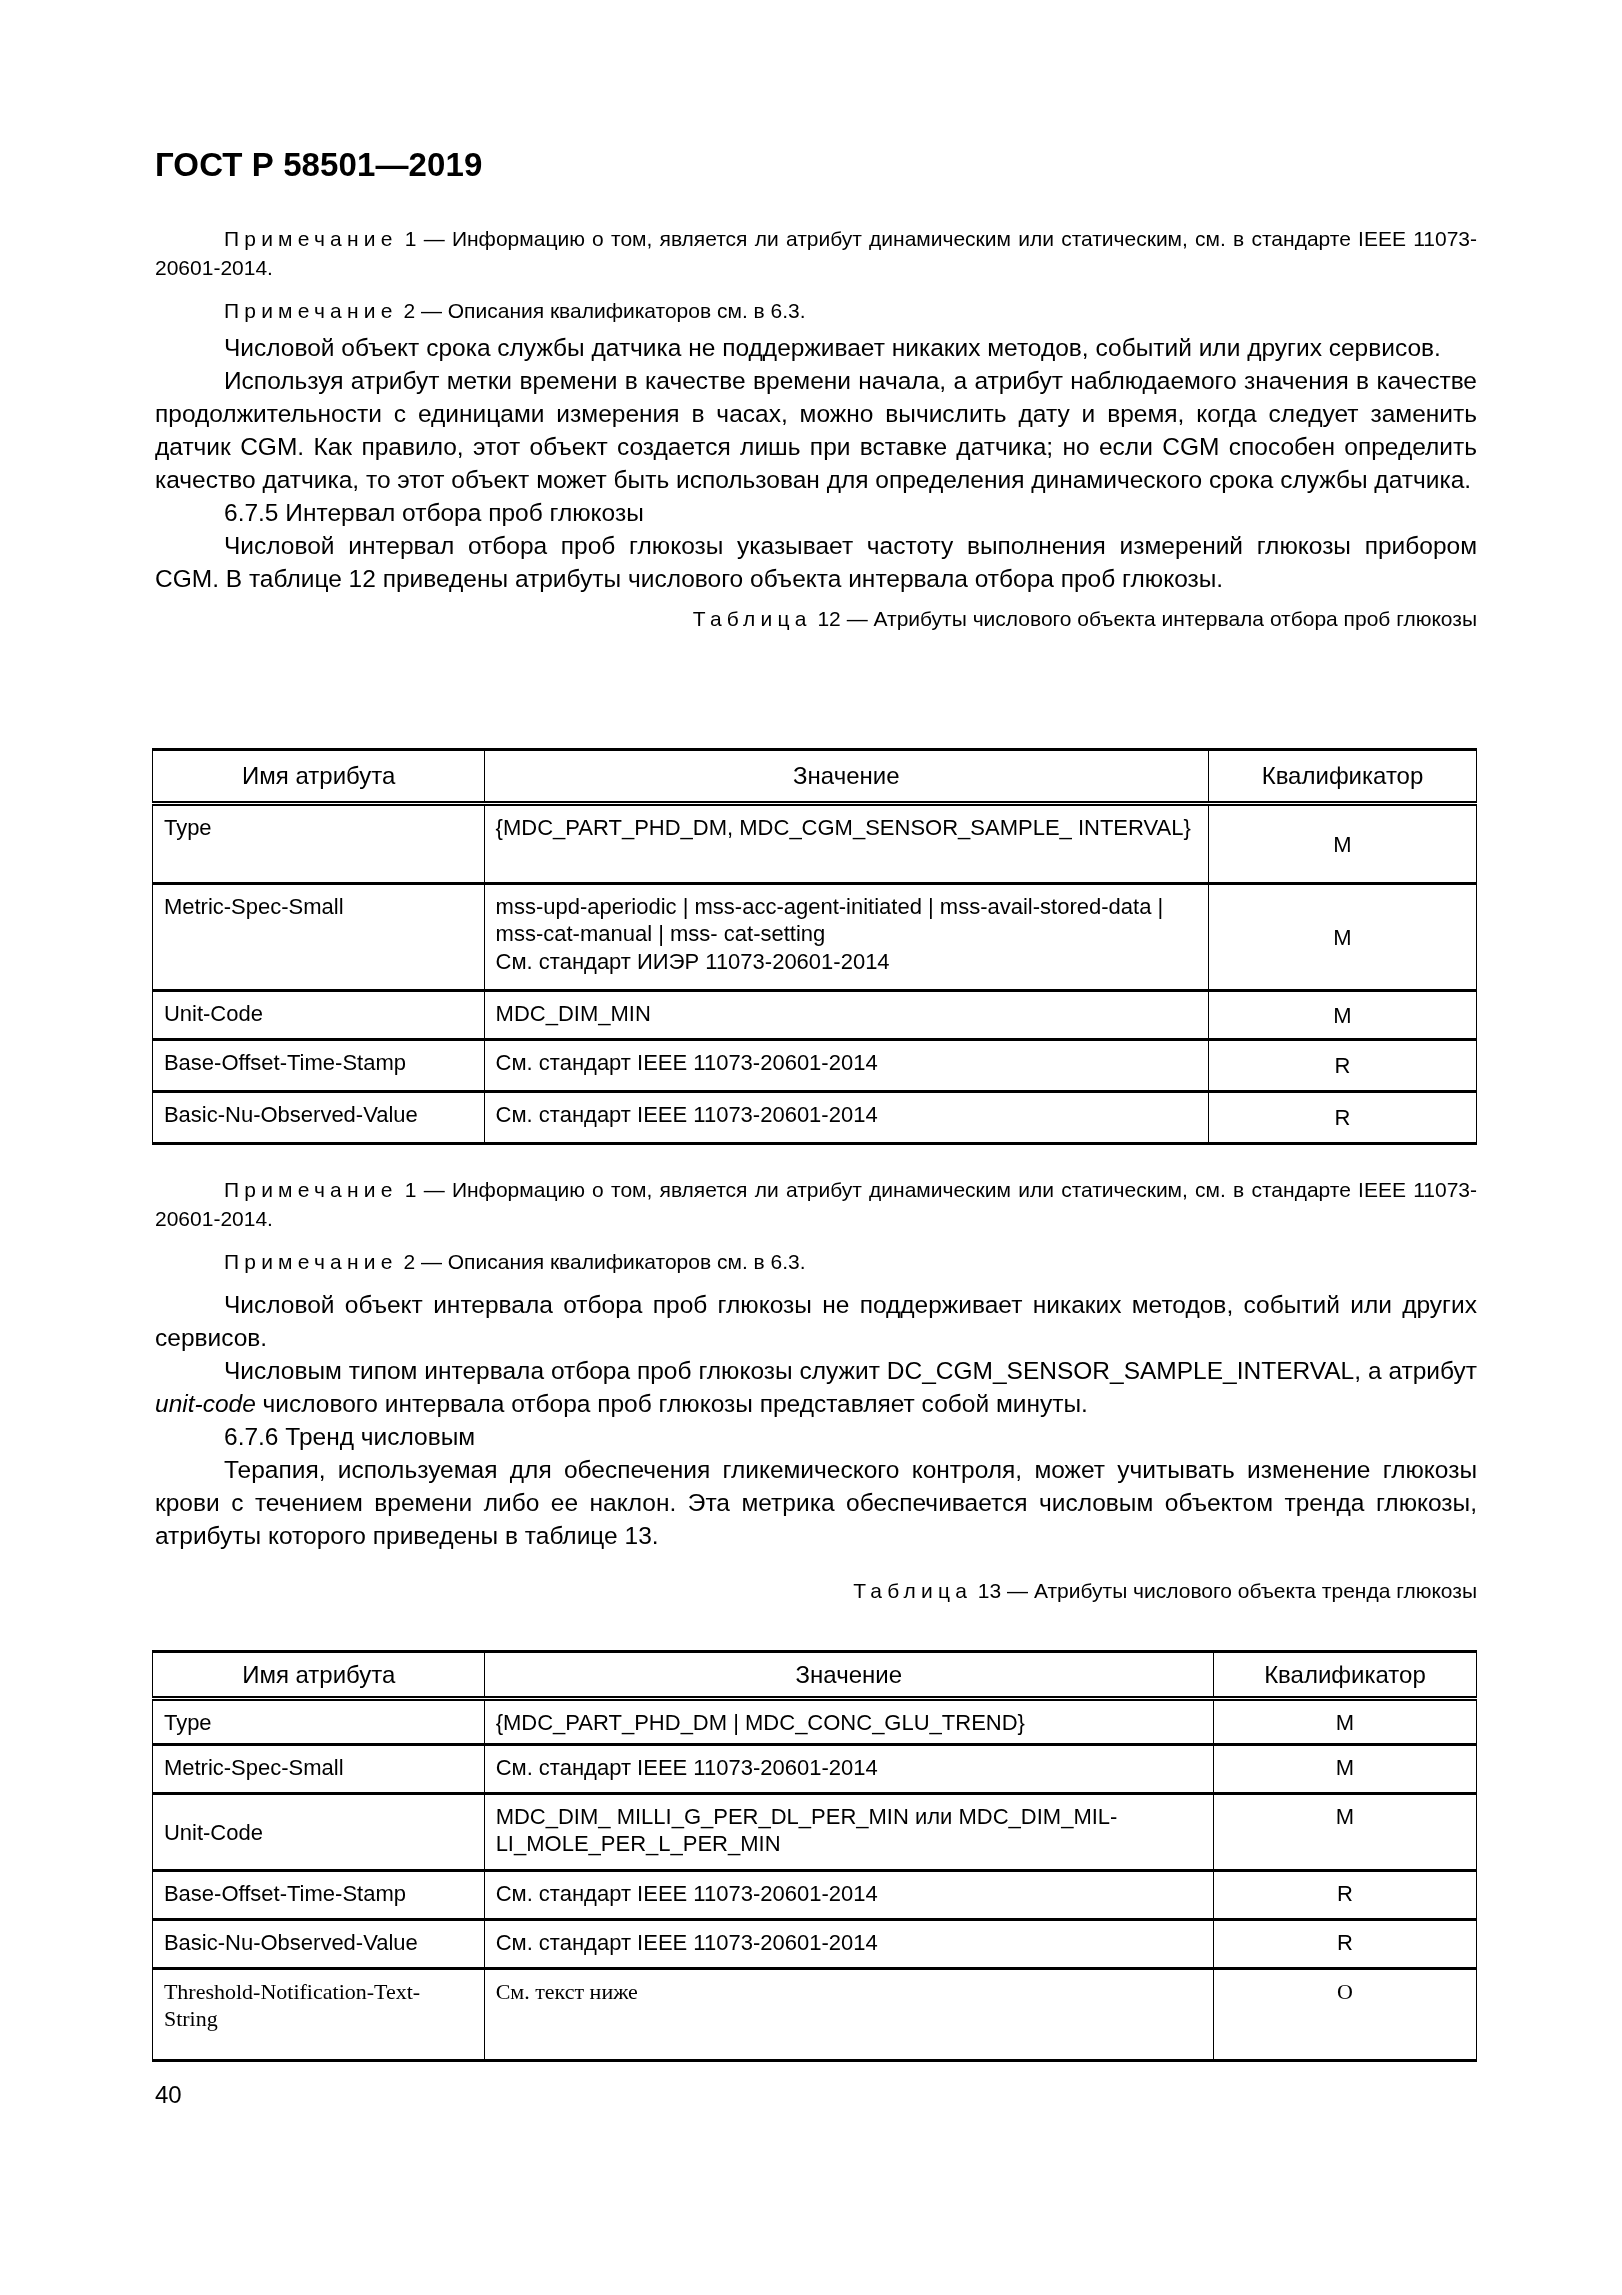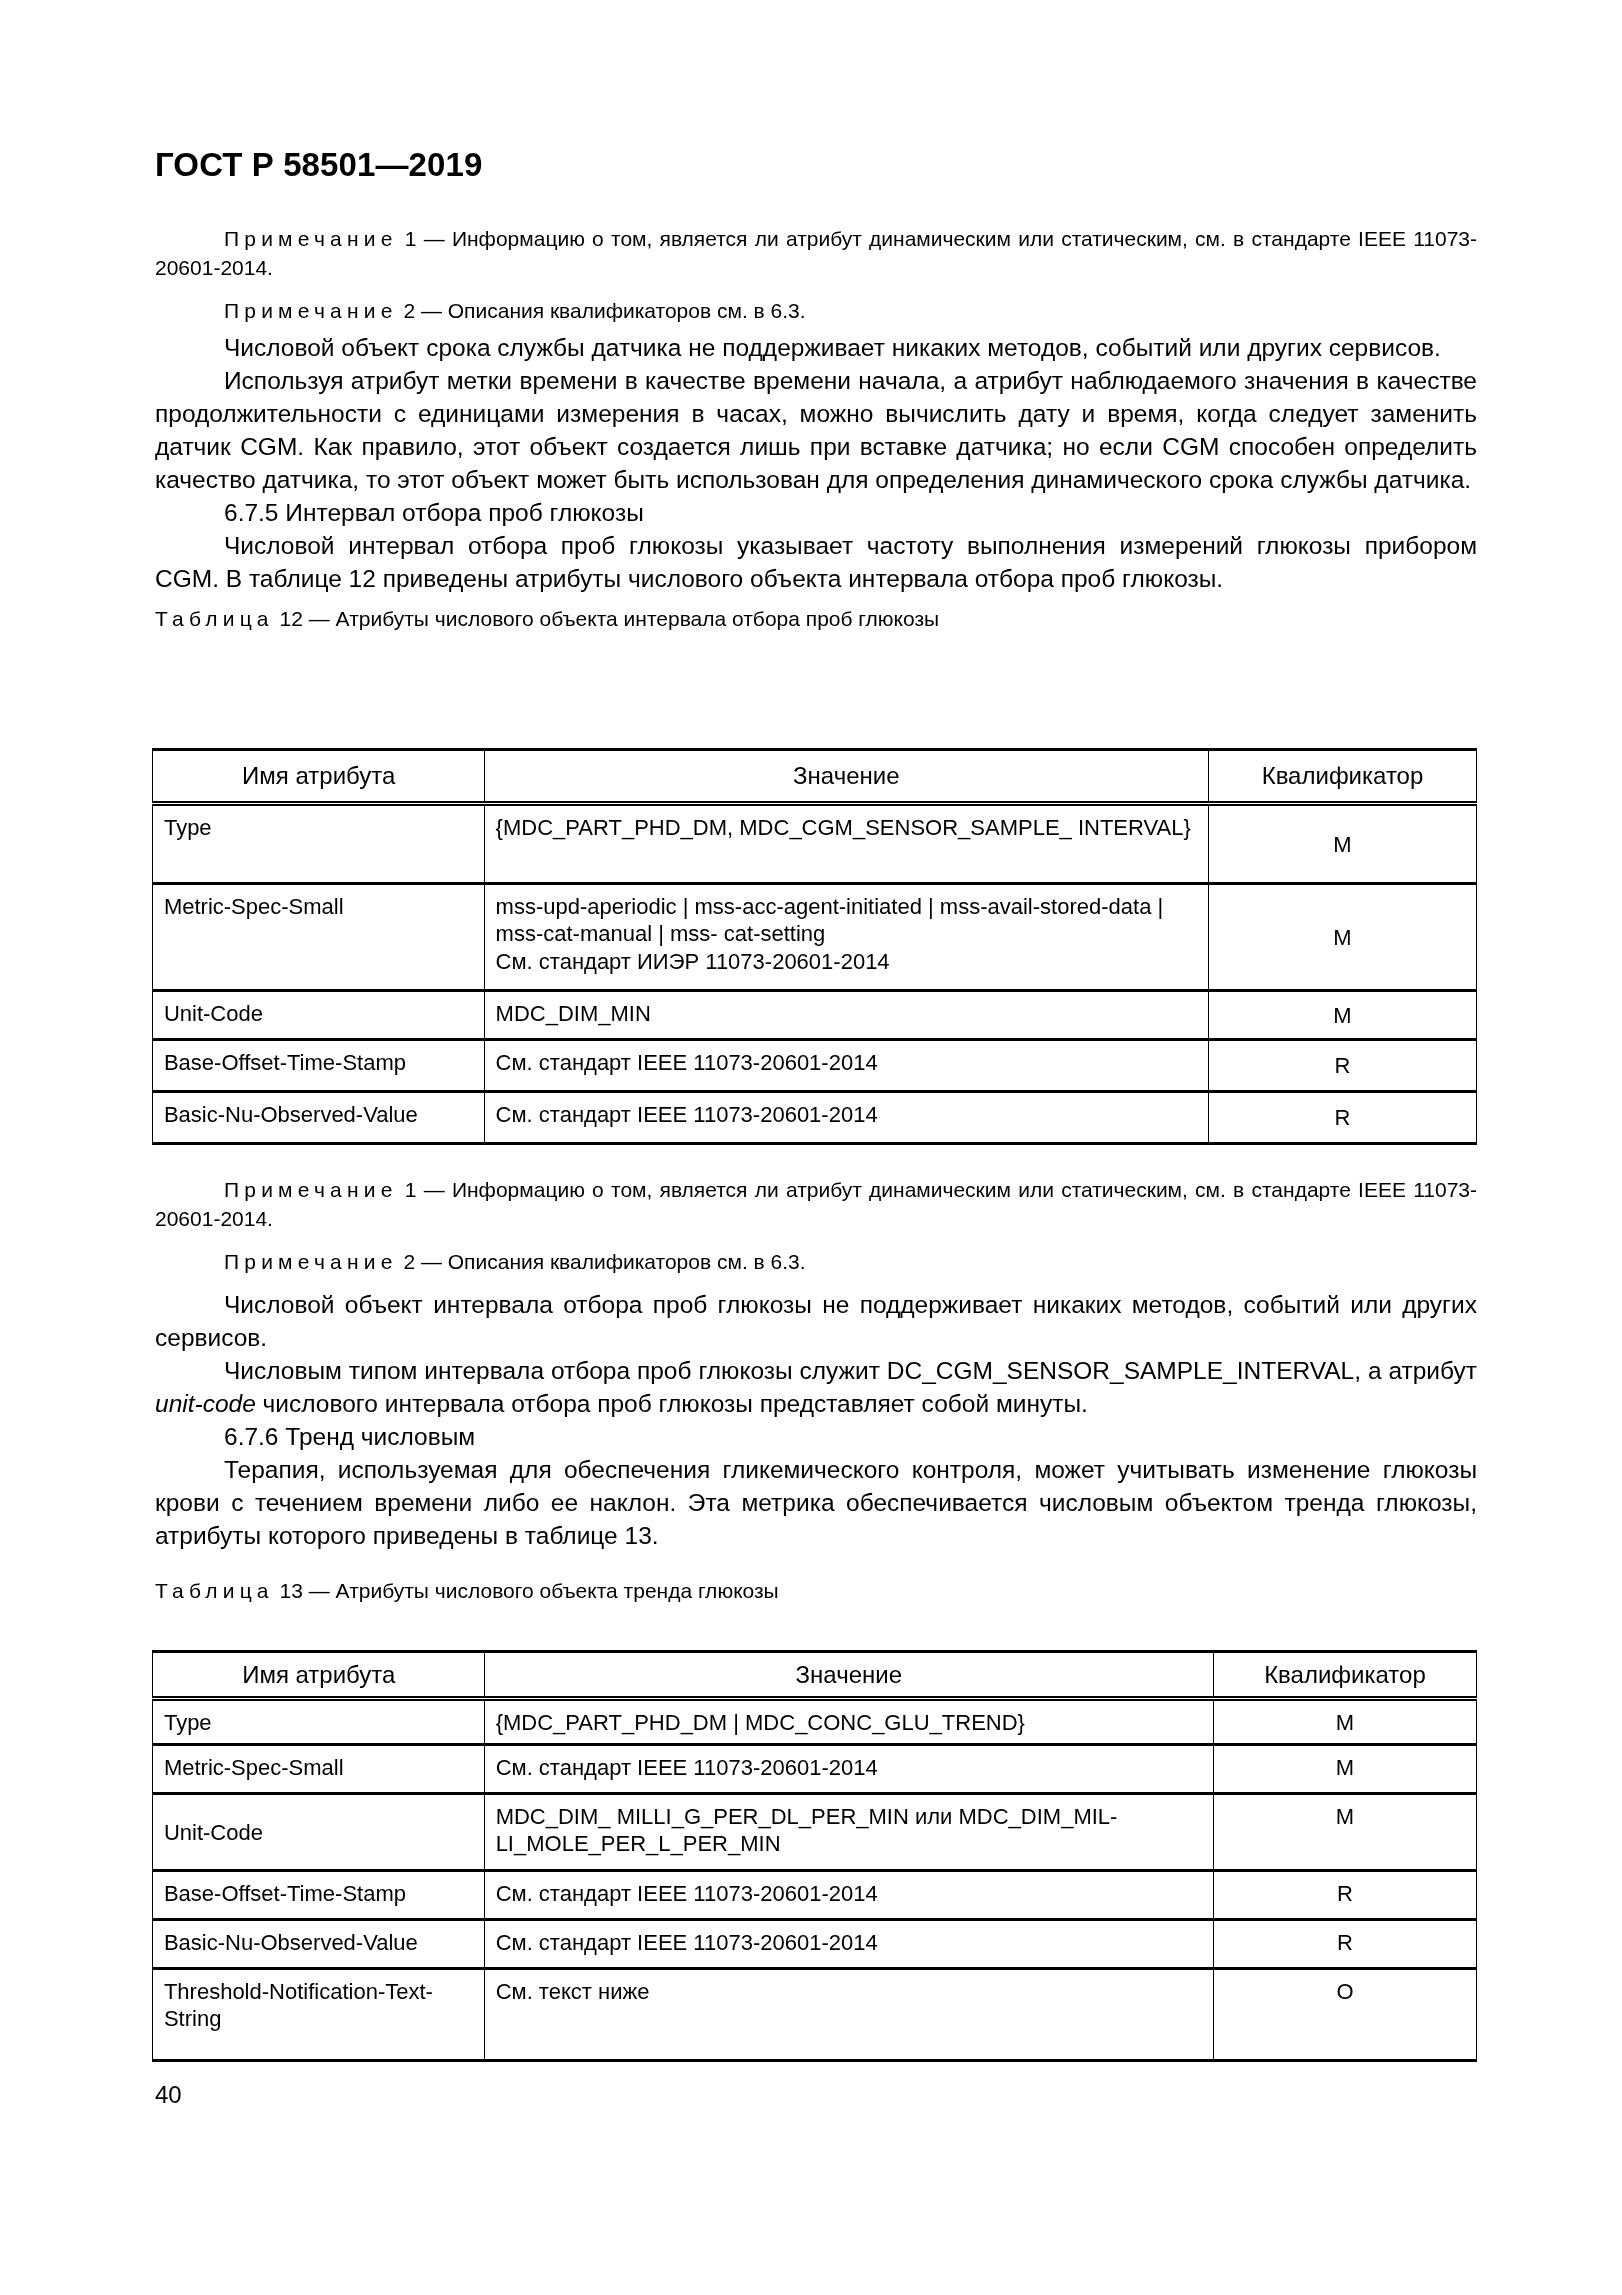--- a/index.html
+++ b/index.html
@@ -6,21 +6,21 @@
     body {
       width: 1623px; height: 2295px; position: relative; overflow: hidden;
       font-family: "Liberation Sans", sans-serif; color: #000;
     }
     .page { position: absolute; left: 155px; top: 0; width: 1322px; }
     .doc-code { position: absolute; top: 146px; left: 0; font-weight: bold; font-size: 33px; letter-spacing: 0.1px; }
     .note { font-size: 21px; line-height: 29px; text-align: justify; text-indent: 69px; margin: 0; }
     .note .spaced { letter-spacing: 5.2px; }
     .para { font-size: 24.5px; line-height: 33px; text-align: justify; text-indent: 69px; margin: 0; }
     .heading { font-size: 24.5px; font-weight: normal; line-height: 33px; margin: 0; padding-left: 69px; }
-    .caption { font-size: 21px; line-height: 29px; margin: 0; }
+    .caption { font-size: 21px; line-height: 29px; margin: 0; text-align: right; }
     .caption .spaced { letter-spacing: 5.2px; }
     .block { position: absolute; left: 0; width: 1322px; }
     table.attr {
       position: absolute; left: -2.6px; border-collapse: collapse; font-size: 22px;
       border-top: 3.3px solid #000; border-bottom: 3.3px solid #000;
       border-left: 1.3px solid #000; border-right: 1.3px solid #000;
     }
     table.attr th {
       font-weight: normal; font-size: 24px; text-align: center; vertical-align: middle;
       border-left: 1.3px solid #000; border-right: 1.3px solid #000;
@@ -141,21 +141,21 @@
       <tr style="height:49px;">
         <td>Base-Offset-Time-Stamp</td>
         <td>См. стандарт IEEE 11073-20601-2014</td>
         <td class="q">R</td>
       </tr>
       <tr style="height:49px;">
         <td>Basic-Nu-Observed-Value</td>
         <td>См. стандарт IEEE 11073-20601-2014</td>
         <td class="q">R</td>
       </tr>
-      <tr style="height:92px;">
+      <tr style="height:92px;font-family:Liberation Serif, serif;">
         <td>Threshold-Notification-Text-String</td>
         <td>См. текст ниже</td>
         <td class="q">O</td>
       </tr>
     </tbody>
   </table>
 
   <div class="pagenum">40</div>
 </div>
 

